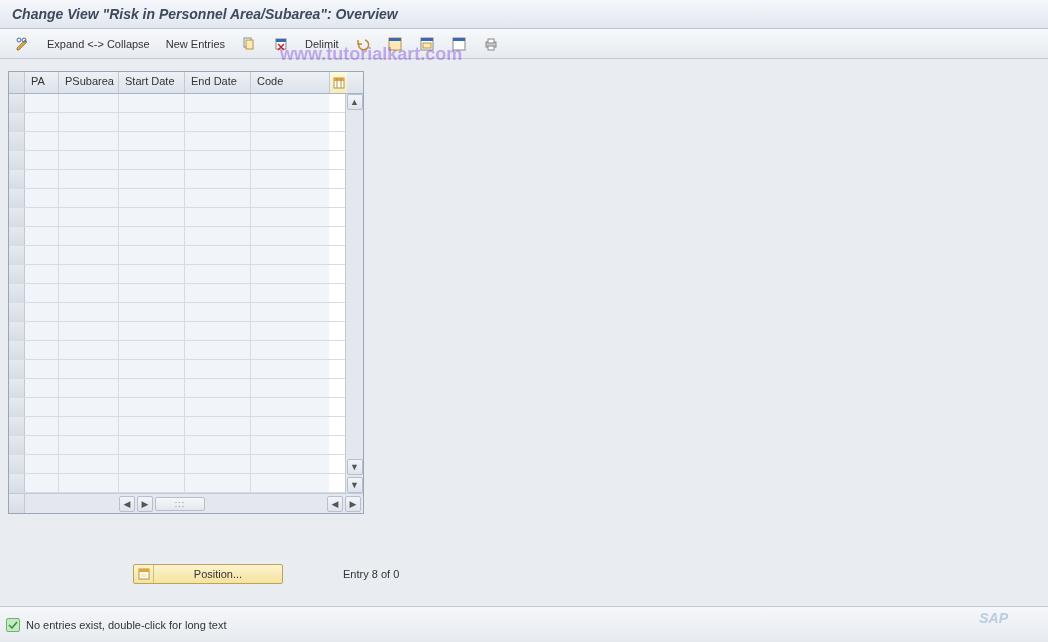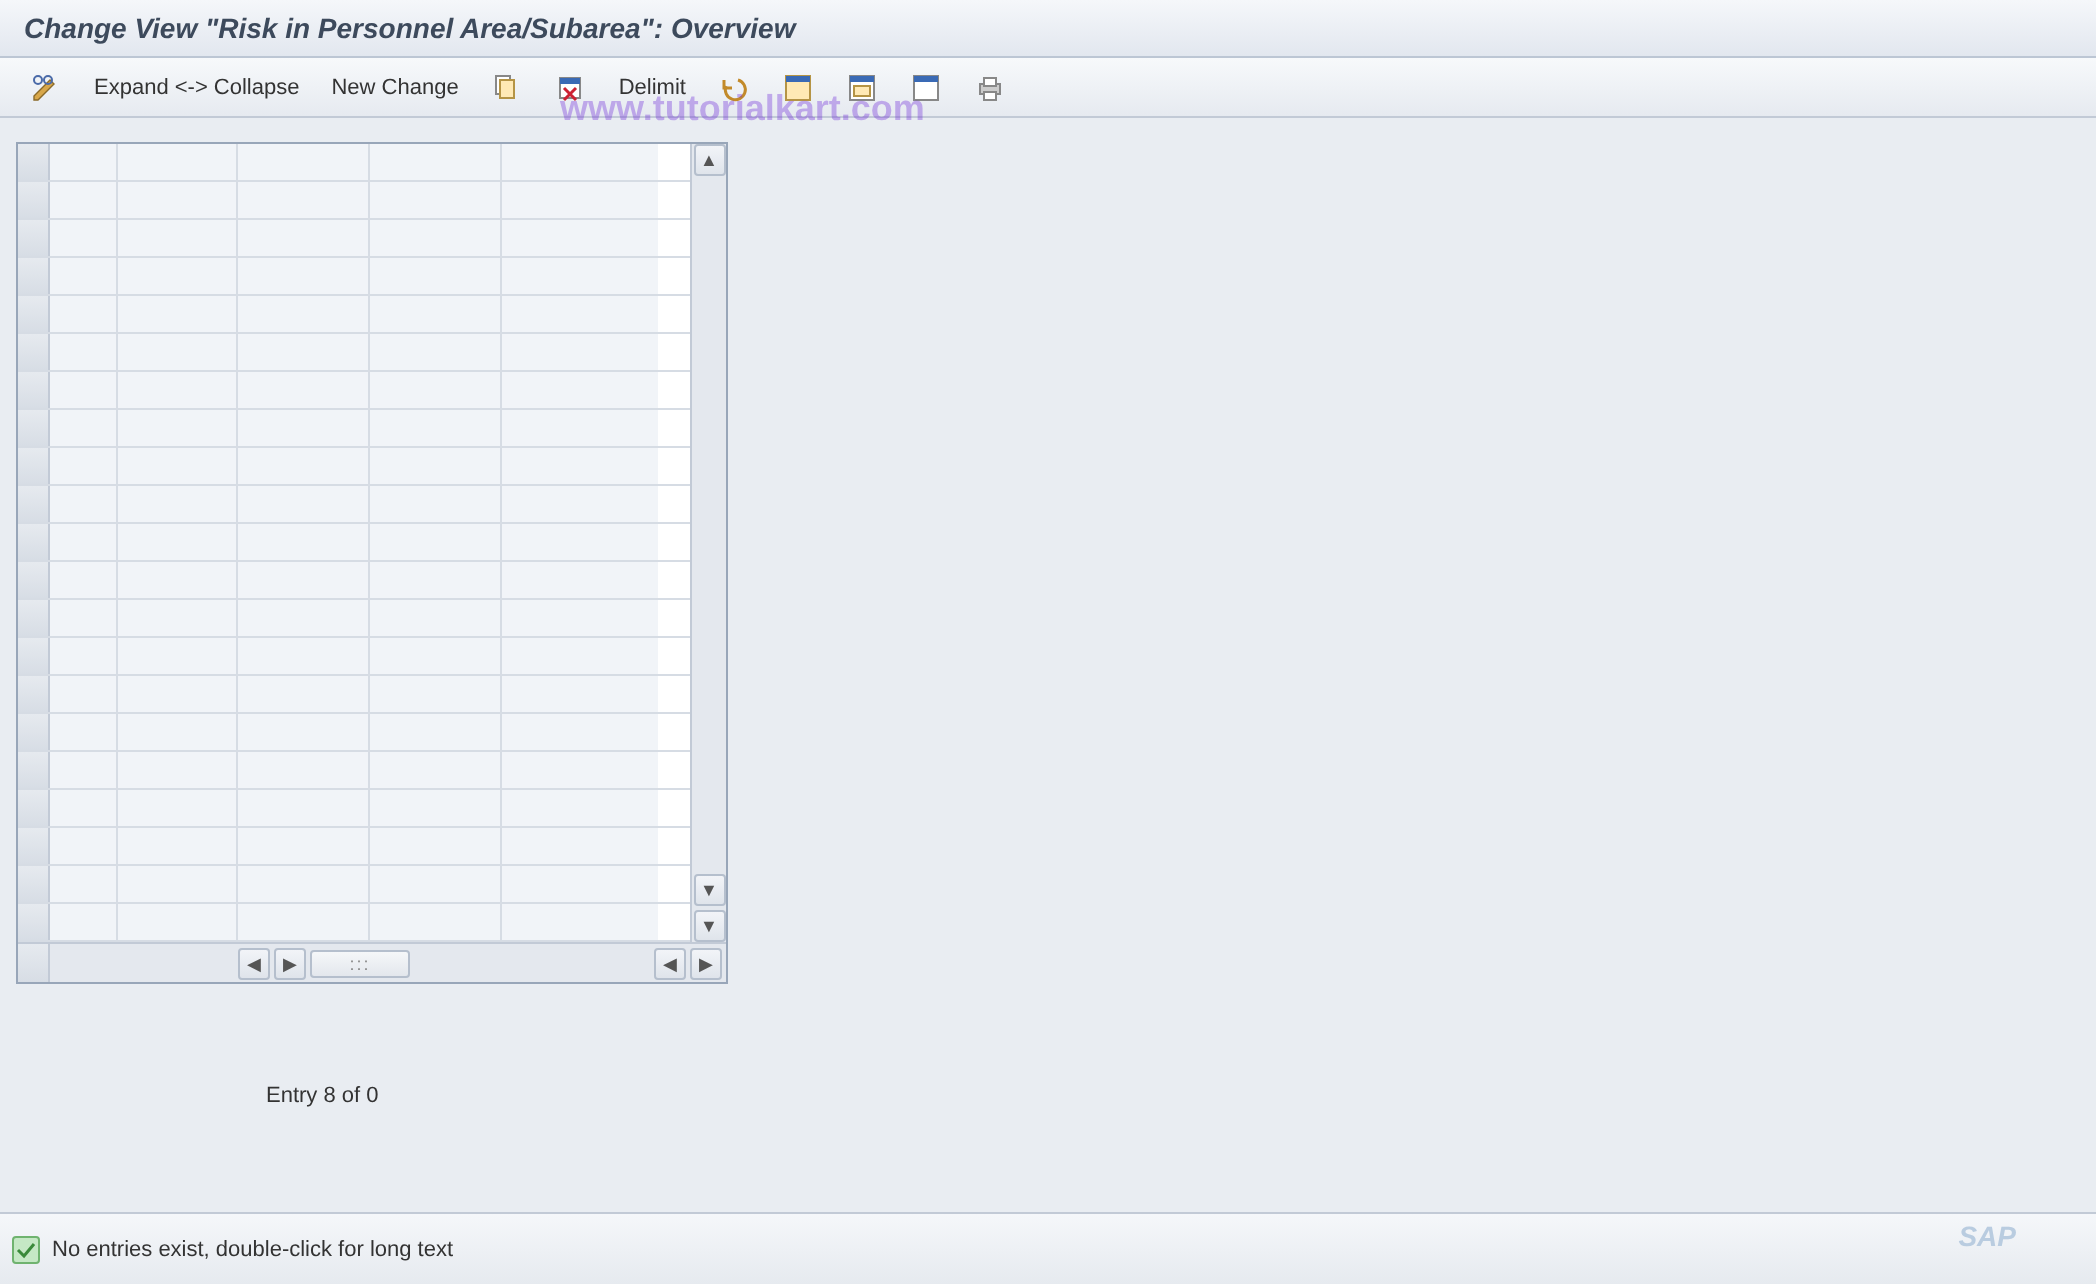--- a/index.html
+++ b/index.html
@@ -210,21 +210,21 @@
           <path d="M2 12 L10 4 L12 6 L4 14 L2 14 Z" fill="#d8a74a" stroke="#8a6a2a" stroke-width="0.7"></path>
           <circle cx="4" cy="4" r="2" fill="none" stroke="#4a6aa8" stroke-width="1"></circle>
           <circle cx="9" cy="4" r="2" fill="none" stroke="#4a6aa8" stroke-width="1"></circle>
         </svg>
     </span>
   </button>
   <button class="tool-btn">
     <span>Expand &lt;-&gt; Collapse</span>
   </button>
   <button class="tool-btn">
-    <span>New Change</span>
+    <span>New Entries</span>
   </button>
   <button class="tool-btn" title="Copy">
     <span class="tool-icon">
       <svg width="16" height="16" viewBox="0 0 16 16">
           <rect x="3" y="2" width="7" height="9" fill="#fff" stroke="#888"></rect>
           <rect x="5" y="4" width="7" height="9" fill="#ffe9b5" stroke="#b59445"></rect>
         </svg>
     </span>
   </button>
   <button class="tool-btn" title="Delete">
@@ -280,20 +280,36 @@
           <rect x="5" y="10" width="6" height="4" fill="#fff" stroke="#888"></rect>
         </svg>
     </span>
   </button>
 </div>
 
 <div class="watermark">www.tutorialkart.com</div>
 
 <div class="content">
   <div class="grid-wrap">
+    <div class="grid-header">
+      <div class="rowsel-col"></div>
+      <div class="col col-pa">PA</div>
+      <div class="col col-psub">PSubarea</div>
+      <div class="col col-start">Start Date</div>
+      <div class="col col-end">End Date</div>
+      <div class="col col-code">Code</div>
+      <div class="config-col">
+        <svg width="12" height="12" viewBox="0 0 12 12">
+            <rect x="1" y="1" width="10" height="10" fill="#fff" stroke="#b59445"></rect>
+            <rect x="1" y="1" width="10" height="3" fill="#e8a23a"></rect>
+            <line x1="4" y1="1" x2="4" y2="11" stroke="#b59445"></line>
+            <line x1="8" y1="1" x2="8" y2="11" stroke="#b59445"></line>
+          </svg>
+      </div>
+    </div>
     <div class="grid-body">
       <div class="rows-area" id="rows-area">
           <div class="grid-row">
             <div class="rowsel-col"></div>
             <div class="cell col-pa"></div>
             <div class="cell col-psub"></div>
             <div class="cell col-start"></div>
             <div class="cell col-end"></div>
             <div class="cell col-code" style="border-right:none;"></div>
           </div>
@@ -473,20 +489,30 @@
         <div class="scroll-btn">▶</div>
         <div class="hscroll-handle" style="width:50px;">:::</div>
         <div style="flex:1"></div>
         <div class="scroll-btn">◀</div>
         <div class="scroll-btn">▶</div>
       </div>
     </div>
   </div>
 
   <div class="position-bar">
+    <div class="position-btn">
+      <span class="picon">
+        <svg width="14" height="14" viewBox="0 0 14 14">
+            <rect x="2" y="2" width="10" height="10" fill="#fff" stroke="#b59445"></rect>
+            <rect x="2" y="2" width="10" height="3" fill="#e8a23a"></rect>
+            <rect x="4" y="7" width="6" height="3" fill="#ffe9b5"></rect>
+          </svg>
+      </span>
+      <span class="plabel">Position...</span>
+    </div>
     <span class="entry-text">Entry 8 of 0</span>
   </div>
 </div>
 
 <div class="status-bar">
   <span class="status-icon">
     <svg width="10" height="10" viewBox="0 0 10 10">
         <path d="M1 5 L4 8 L9 2" fill="none" stroke="#3a8a3a" stroke-width="1.5"></path>
       </svg>
   </span>

